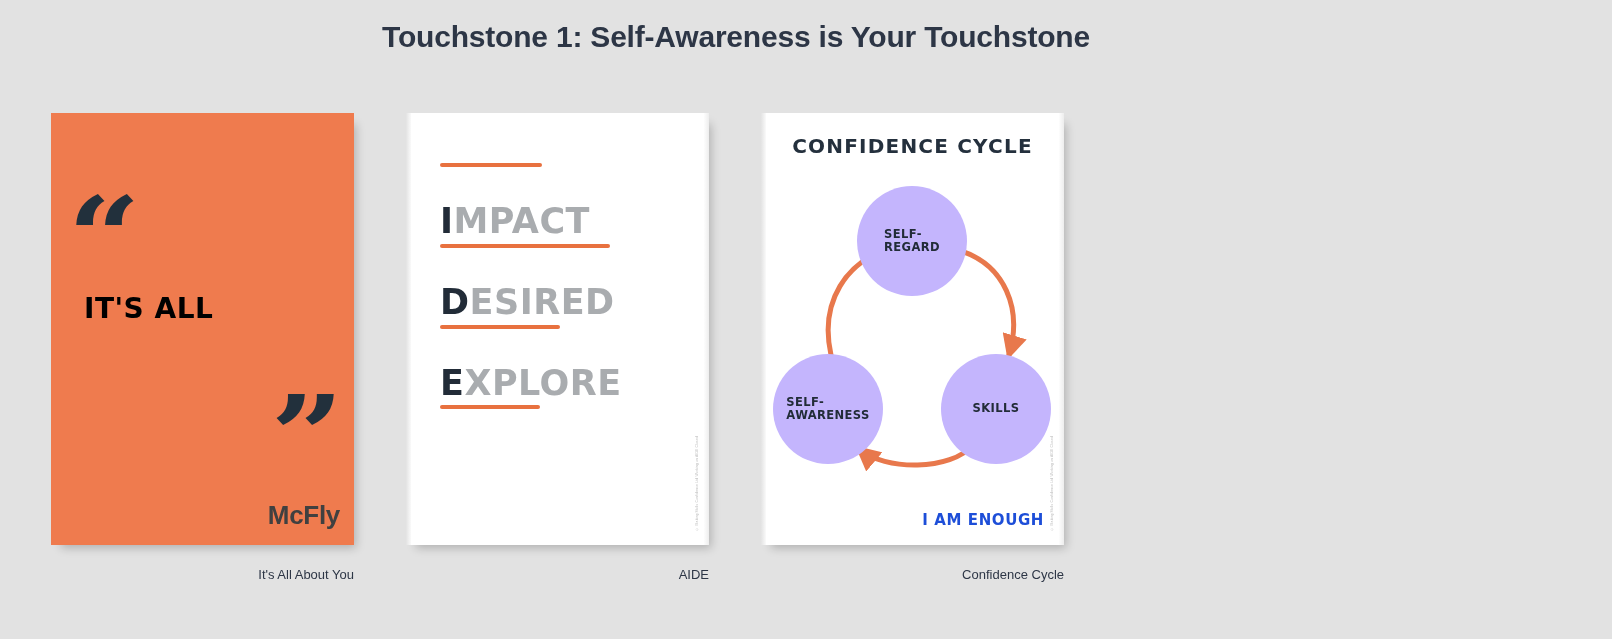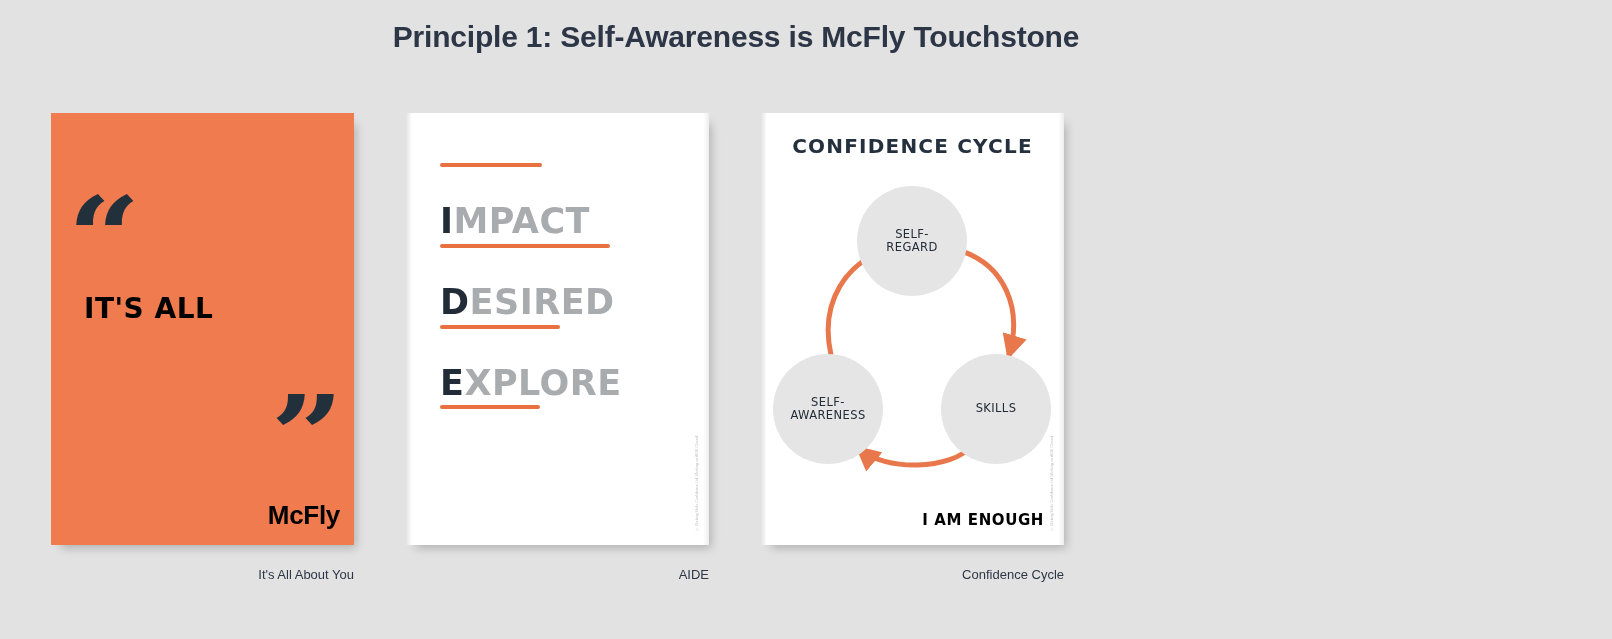--- a/index.html
+++ b/index.html
@@ -88,21 +88,21 @@
     color: #000000;
     text-transform: uppercase;
   }
 
   .quote-brand {
     position: absolute;
     right: 14px;
     bottom: 14px;
     font-size: 26px;
     font-weight: 700;
-    color: #000000;
+    color: #404040;
     letter-spacing: -0.3px;
   }
 
   
   .card-paper {
     background: #ffffff;
   }
   .card-paper::before {       
     content: "";
     position: absolute;
@@ -187,53 +187,52 @@
     width: 100%;
     height: 330px;
   }
   .cc-svg { position: absolute; inset: 0; width: 100%; height: 100%; }
 
   .cc-node {
     position: absolute;
     width: 110px;
     height: 110px;
     border-radius: 50%;
-    background: #e5e5e5;
+    background: #c4b5fd;
     display: flex;
     align-items: center;
     justify-content: center;
-    text-align: center;
-    font-family: "DejaVu Sans", sans-serif;
-    font-weight: 400;
+    font-family: "DejaVu Sans", sans-serif;
+    font-weight: 700;
     font-size: 11.5px;
     line-height: 1.16;
     letter-spacing: 0.4px;
     color: #222c38;
     text-transform: uppercase;
   }
   .cc-node.top    { top: 13px;  left: 96px; }
   .cc-node.left   { top: 181px; left: 12px; }
   .cc-node.right  { top: 181px; left: 180px; }
 
   .cc-footer {
     position: absolute;
     right: 20px;
     bottom: 16px;
     font-family: "DejaVu Sans", sans-serif;
     font-weight: 700;
     font-size: 15px;
     letter-spacing: 0.6px;
-    color: #000000;
+    color: #1d4ed8;
     text-transform: uppercase;
   }
 </style>
 </head>
 <body>
 
-<h1 class="page-title">Principle 1: Self-Awareness is McFly Touchstone</h1>
+<h1 class="page-title">Touchstone 1: Self-Awareness is Your Touchstone</h1>
 
 <div class="card-row">
 
   <div class="card-slot">
     <div class="card card-quote">
 
       <span class="quote-mark quote-open">“</span>
 
       <div class="quote-text">
         <div>It's All</div>

